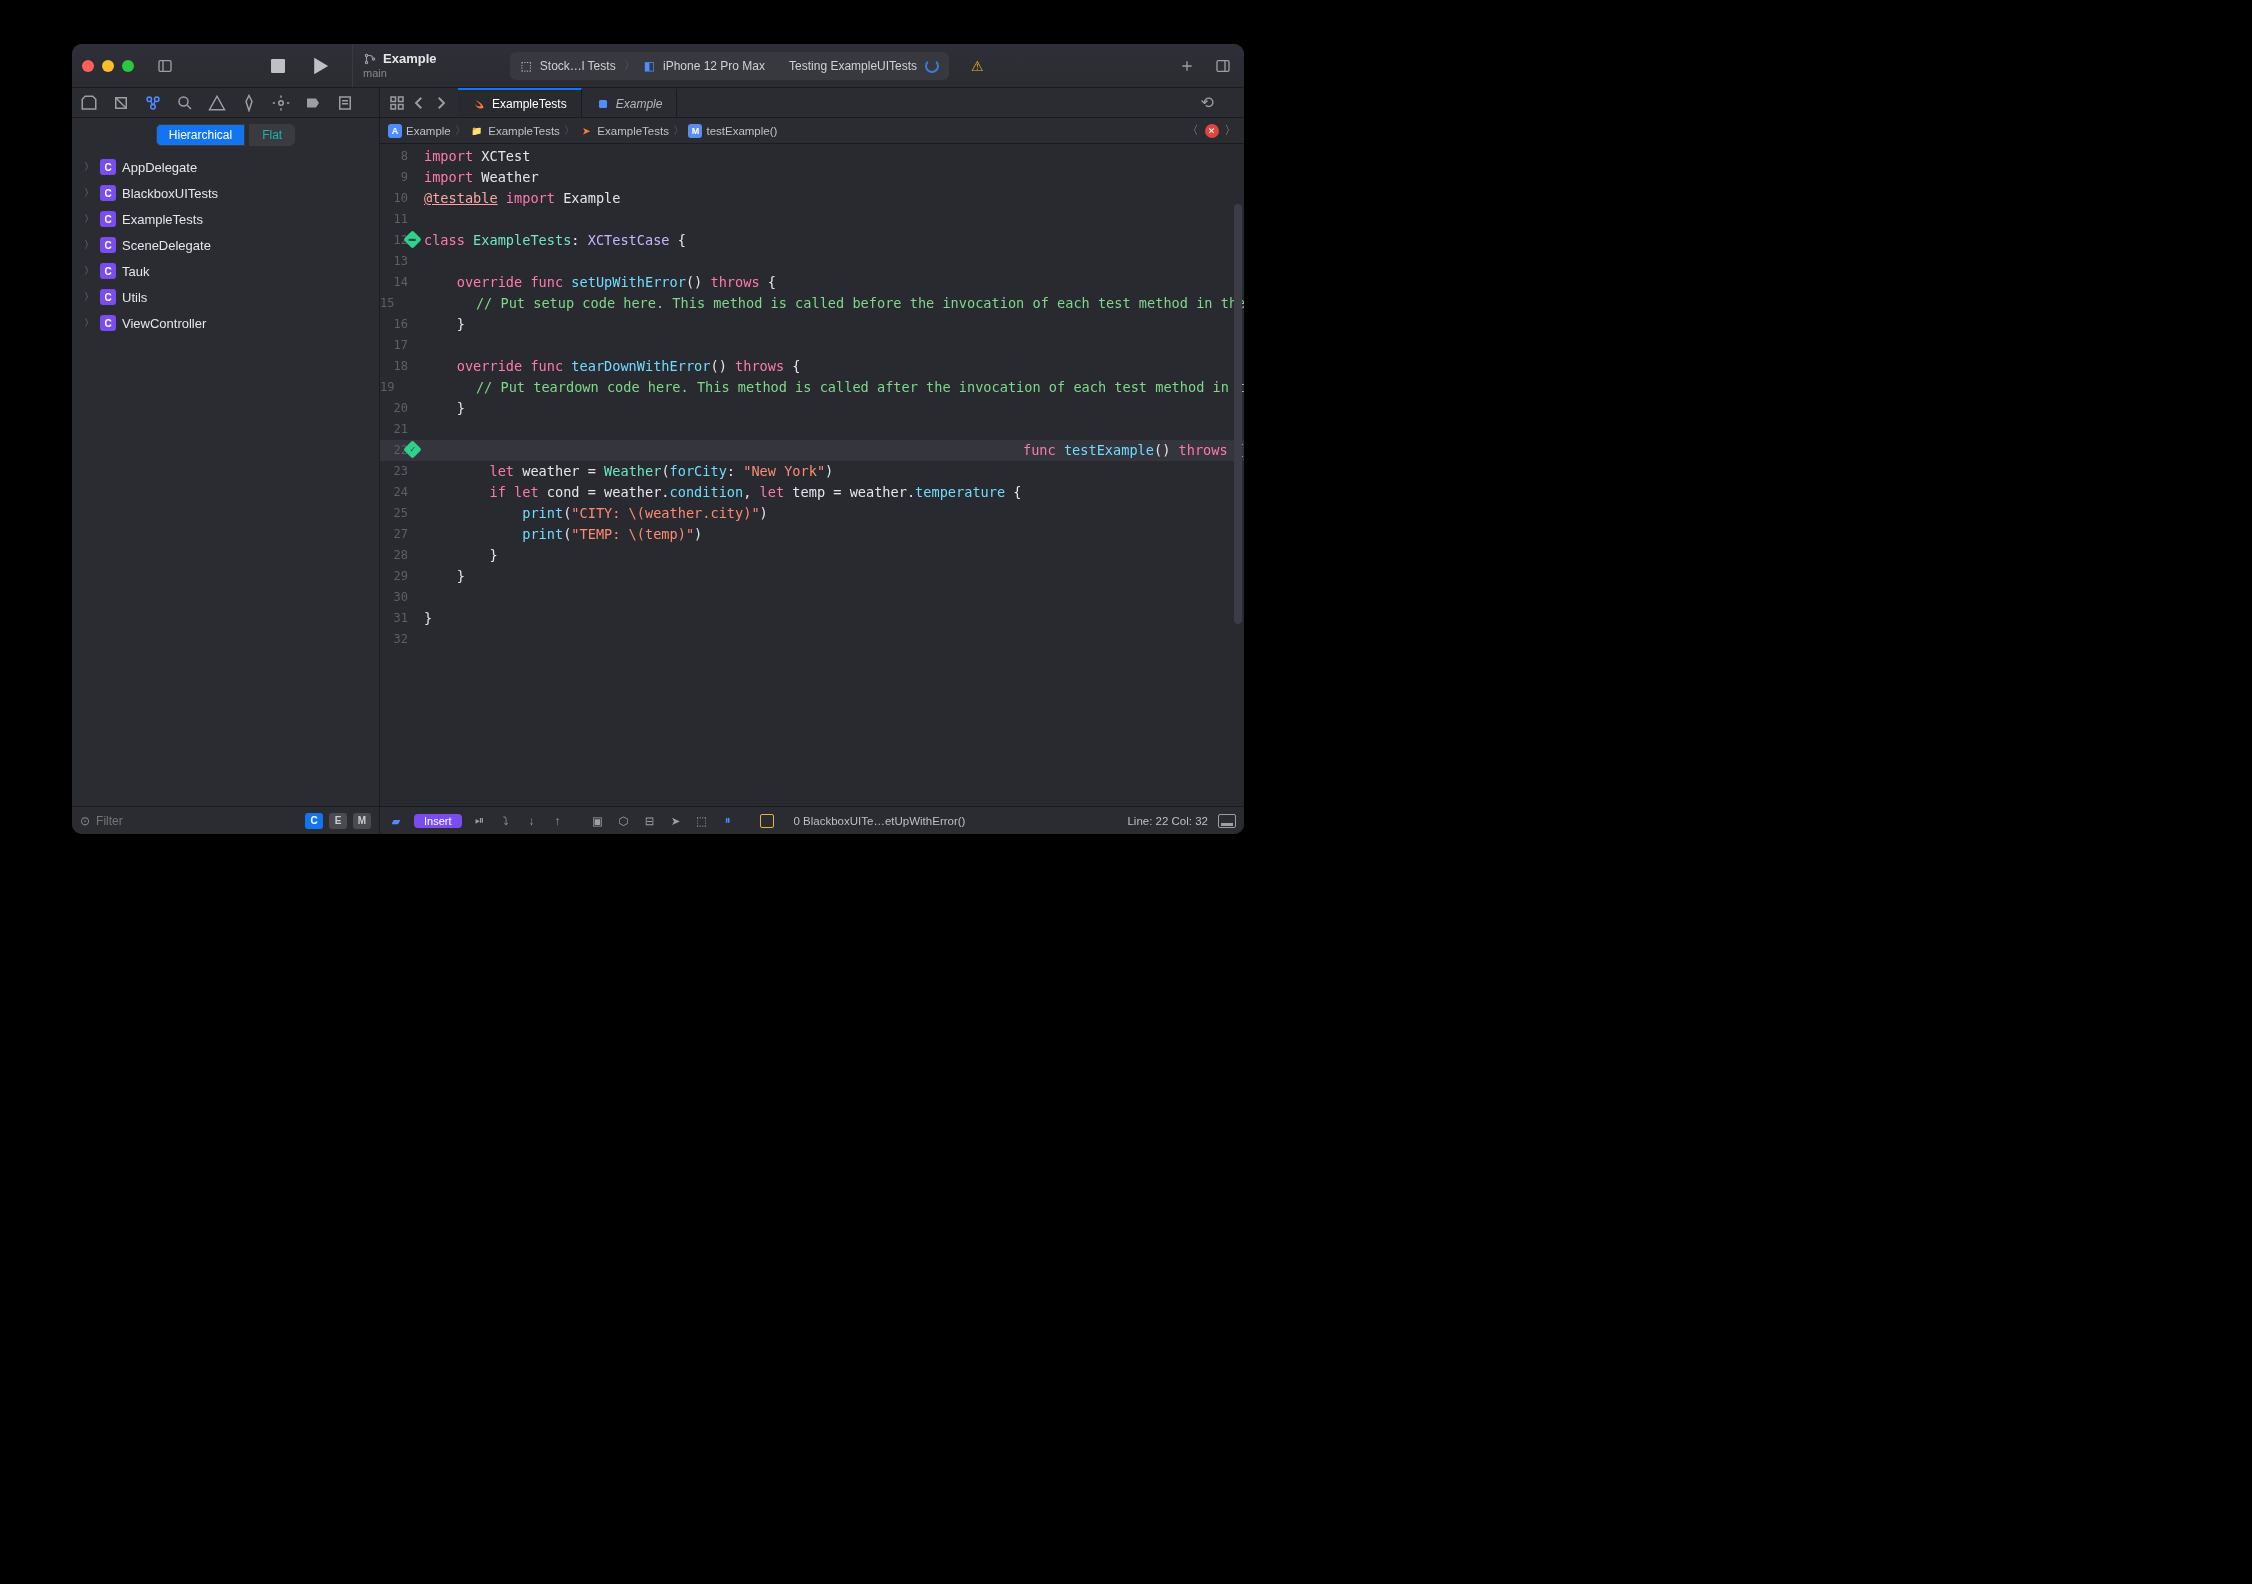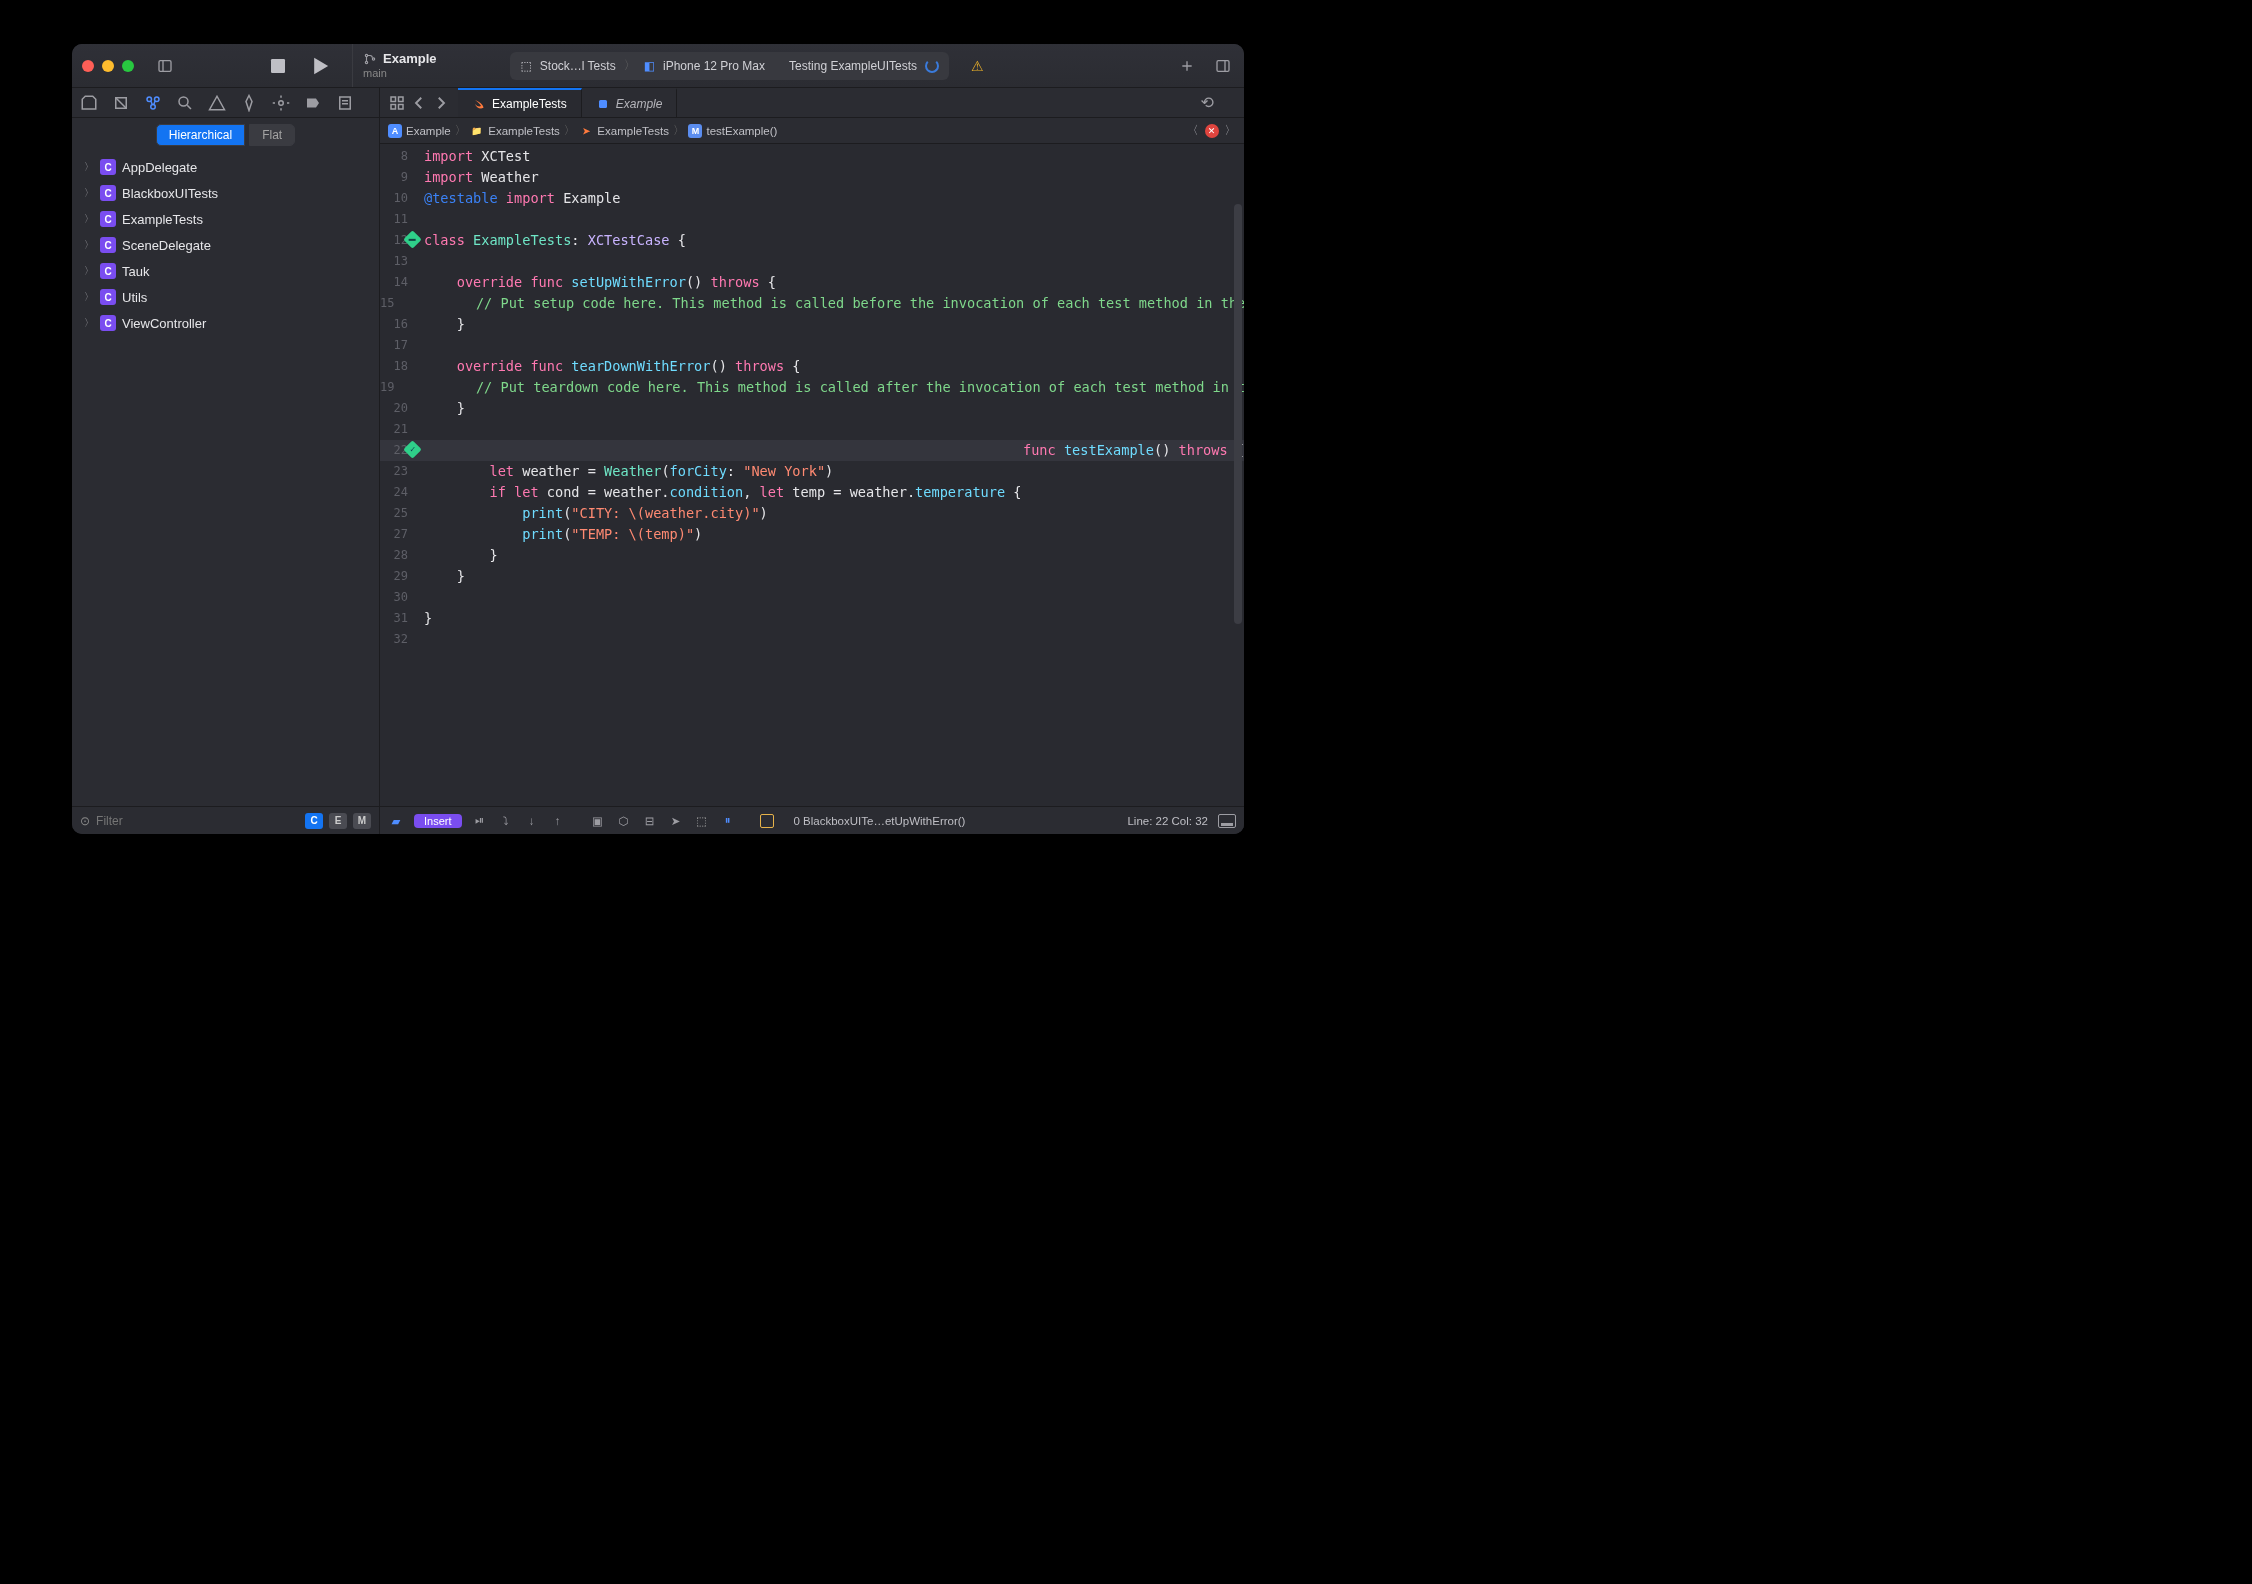--- a/index.html
+++ b/index.html
@@ -24,21 +24,21 @@
   .status-pill .spinner { width:14px; height:14px; border:2px solid #3a7bdc; border-top-color:transparent; border-radius:50%; }
   .warn-icon { color:#f0b429; margin-left:8px; font-size:14px; }
 
   
   .body { flex:1; display:flex; min-height:0; }
   .sidebar { width: 308px; background:#2b2c32; border-right:1px solid #1c1c1f; display:flex; flex-direction:column; }
   .navrow { height:30px; display:flex; align-items:center; gap:14px; padding:0 8px; border-bottom:1px solid #1c1c1f; color:#9d9da3; }
   .navrow .ico { width:18px; height:18px; display:flex; align-items:center; justify-content:center; }
   .navrow .ico.active svg { color:#4f8dff; }
   .seg { display:flex; justify-content:center; padding:6px 2px 8px; gap:4px; }
-  .seg-btn { font-size:12px; padding:3px 12px; background:#3a3b41; color:#a3a3a3; border:1px solid #3a3b41; }
+  .seg-btn { font-size:12px; padding:3px 12px; background:#3a3b41; color:#14b8a6; border:1px solid #3a3b41; }
   .seg-btn:first-child{border-radius:5px 0 0 5px;} .seg-btn:last-child{border-radius:0 5px 5px 0;}
   .seg-btn.active{ background:#1374f2; color:#fff; }
   .tree { flex:1; overflow:auto; padding:0 4px; }
   .node { display:flex; align-items:center; gap:6px; height:26px; padding:0 8px; font-size:13px; color:#e6e6e9; border-radius:4px; }
   .node .chev { color:#9d9da3; font-size:10px; width:10px; }
   .cicon { width:16px; height:16px; border-radius:3px; background:#7a4df0; color:#fff; font-size:10px; font-weight:700; display:flex; align-items:center; justify-content:center; }
   .sidebar-footer { height:28px; border-top:1px solid #1c1c1f; display:flex; align-items:center; padding:0 8px; gap:6px; color:#888; font-size:12px; }
   .sidebar-footer .chip { width:18px; height:16px; border-radius:3px; font-size:10px; font-weight:700; display:flex; align-items:center; justify-content:center; }
   .chip.c{background:#1374f2;color:#fff;} .chip.e{background:#4a4b52;color:#ccc;} .chip.m{background:#4a4b52;color:#ccc;}
 
@@ -69,21 +69,21 @@
   .code { flex:1; overflow:auto; font-family:"SF Mono","Menlo",Consolas,monospace; font-size:13.6px; line-height:21px; color:#e6e6e9; padding-top:2px; }
   .line { display:flex; }
   .ln { width:38px; text-align:right; color:#5e5f67; padding-right:10px; user-select:none; font-size:12px; position:relative; }
   .code-txt { white-space:pre; padding-left:6px; flex:1;}
   .hl-line .code-txt, .hl-line .ln { background:#34353d;text-align:right; }
   .diamond { position:absolute; left:26px; top:3px; width:13px; height:13px; background:#2fd08a; transform:rotate(45deg); border-radius:2px; display:flex; align-items:center; justify-content:center;}
   .diamond.minus::after{content:"";width:7px;height:2px;background:#144; position:absolute; transform:rotate(-45deg);}
   .diamond.check::after{content:"✓"; color:#145; font-size:9px; transform:rotate(-45deg);}
 
   
-  .kw{color:#ff79b1;} .fn{color:#6fdcff;} .type{color:#c9b4ff;} .type2{color:#6fe7c7;} .str{color:#ff8a72;} .cm{color:#7fd88b;} .prop{color:#6fdcff;} .id{color:#e6e6e9;} .at{color:#3b82f6;}
+  .kw{color:#ff79b1;} .fn{color:#6fdcff;} .type{color:#c9b4ff;} .type2{color:#6fe7c7;} .str{color:#ff8a72;} .cm{color:#7fd88b;} .prop{color:#6fdcff;} .id{color:#e6e6e9;} .at{color:#fca5a5;text-decoration:underline;}
 
   .statusbar { height:28px; background:#2b2c32; border-top:1px solid #1c1c1f; display:flex; align-items:center; padding:0 8px; gap:10px; font-size:11.5px; color:#bfbfc5; }
   .statusbar .pill { background:#7a4df0; color:#fff; padding:1px 10px; border-radius:4px; font-size:11px; }
   .statusbar .sb-icon { color:#9d9da3; width:16px; height:16px; display:flex; align-items:center; justify-content:center; }
   .statusbar .minimap{width:18px;height:14px;border:1.5px solid #9d9da3;border-radius:2px;position:relative;}
   .statusbar .minimap::after{content:"";position:absolute;bottom:1px;left:2px;right:2px;height:3px;background:#9d9da3;}
   .statusbar .bb { display:flex; align-items:center; gap:20px; }
   .statusbar .bb .box{width:14px;height:14px;border:1.5px solid #e6b24a;border-radius:2px;}
   .scrollbar { position:absolute; right:2px; top:60px; width:8px; height:420px; background:#3c3d44; border-radius:4px; }
 

